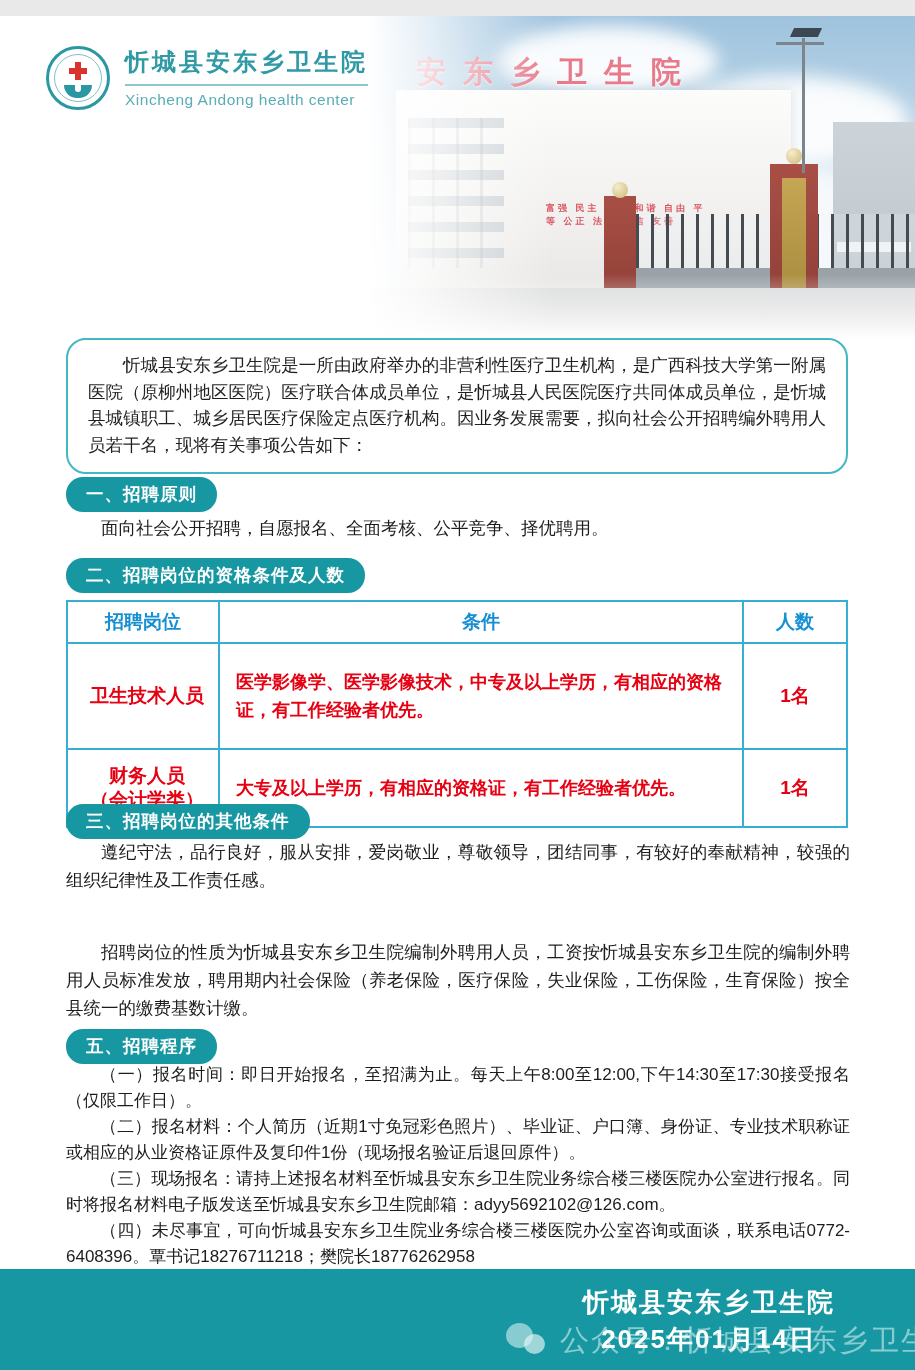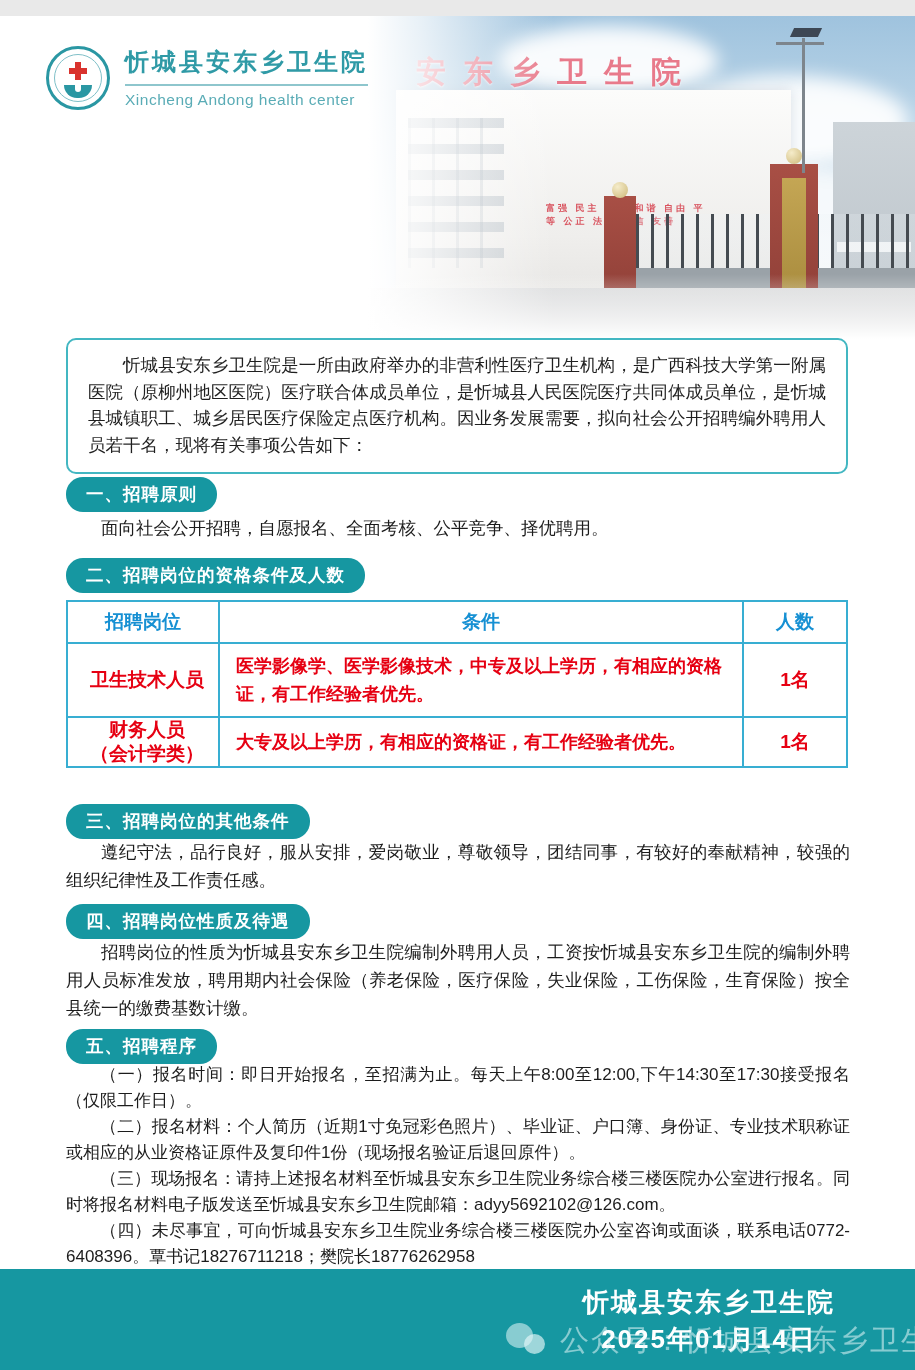--- a/index.html
+++ b/index.html
@@ -75,41 +75,41 @@
     font-size:112px; font-weight:900; color:#e60012; letter-spacing:88px; white-space:nowrap;
     text-shadow:-5px -5px 0 #fff, 5px -5px 0 #fff, -5px 5px 0 #fff, 5px 5px 0 #fff,
       -6px 0 0 #fff, 6px 0 0 #fff, 0 -6px 0 #fff, 0 6px 0 #fff; }
   .sub-title { position:absolute; top:254px; left:68px; z-index:5;
     font-size:37px; font-weight:800; color:#0f929c; letter-spacing:2px; white-space:nowrap;
     text-shadow:-3px -3px 0 #fff, 3px -3px 0 #fff, -3px 3px 0 #fff, 3px 3px 0 #fff,
       -4px 0 0 #fff, 4px 0 0 #fff, 0 -4px 0 #fff, 0 4px 0 #fff; }
 
   
   .intro-box { position:absolute; top:322px; left:66px; width:782px; z-index:5;
-    border:2px solid #43b7c2; border-radius:10px; padding:12px 20px 14px; background:#fff; }
+    border:2px solid #43b7c2; border-radius:20px; padding:12px 20px 14px; background:#fff; }
   .intro-box p { font-size:17.5px; line-height:26.5px; color:#1f1f1f; text-align:justify; text-indent:2em; }
 
   
   .badge { position:absolute; left:66px; background:#1697a1; color:#fff;
     font-size:17.5px; font-weight:700; letter-spacing:1px;
     padding:5px 20px 6px; border-radius:17px; white-space:nowrap; }
   .b1 { top:461px; } .b2 { top:542px; } .b3 { top:788px; } .b4 { top:888px; } .b5 { top:1013px; }
   .sec-body { position:absolute; left:66px; width:784px; color:#1c1c1c; }
   .sec-body p { font-size:17.5px; line-height:28px; text-align:justify; text-indent:2em; margin:0; }
   .sb1 { top:498px; } .sb3 { top:822px; } .sb4 { top:922px; }
   .sb5 { top:1046px; } .sb5 p { font-size:17px; line-height:26px; }
 
   
   table.recruit { position:absolute; top:584px; left:66px; width:780px;
     border-collapse:collapse; table-layout:fixed; background:#fff; }
   table.recruit th, table.recruit td { border:2px solid #38aed2; }
   table.recruit th { height:42px; color:#1690d3; font-size:19px; font-weight:700; text-align:center; }
   td.post-cell { color:#e60012; font-weight:700; font-size:19px; text-align:center; line-height:24px;padding-left:8px; }
   td.cond-cell { color:#e60012; font-weight:700; font-size:18px; text-align:left;
-    padding:8px 16px; line-height:28px; }
+    padding:24px 16px; line-height:28px; }
   td.count-cell { color:#e60012; font-weight:700; font-size:19px; text-align:center; }
   tr.r1 { height:68px; } tr.r2 { height:46px; }
 
   
   .footer-band { position:absolute; top:1253px; left:0; width:915px; height:104px; background:#1697a1; }
   .footer-text { position:absolute; right:80px; top:15px; text-align:center;
     color:#fff; font-weight:700; font-size:26px; line-height:37px; letter-spacing:2px; }
   .watermark { position:absolute; left:506px; top:1305px; z-index:3;
     display:flex; align-items:center; gap:10px;
     color:rgba(232,248,249,.55); font-size:29px; letter-spacing:2px; white-space:nowrap; }
@@ -202,21 +202,20 @@
       <td class="count-cell">1名</td>
     </tr>
   </tbody>
     </table>
 
   <div class="badge b3">三、招聘岗位的其他条件</div>
   <div class="sec-body sb3">
     <p>遵纪守法，品行良好，服从安排，爱岗敬业，尊敬领导，团结同事，有较好的奉献精神，较强的组织纪律性及工作责任感。</p>
   </div>
 
-  <div class="badge b4">四、招聘岗位性质及待遇</div>
   <div class="sec-body sb4">
     <p>招聘岗位的性质为忻城县安东乡卫生院编制外聘用人员，工资按忻城县安东乡卫生院的编制外聘用人员标准发放，聘用期内社会保险（养老保险，医疗保险，失业保险，工伤保险，生育保险）按全县统一的缴费基数计缴。</p>
   </div>
 
   <div class="badge b5">五、招聘程序</div>
   <div class="sec-body sb5">
     <p>（一）报名时间：即日开始报名，至招满为止。每天上午8:00至12:00,下午14:30至17:30接受报名（仅限工作日）。</p>
     <p>（二）报名材料：个人简历（近期1寸免冠彩色照片）、毕业证、户口簿、身份证、专业技术职称证或相应的从业资格证原件及复印件1份（现场报名验证后退回原件）。</p>
     <p>（三）现场报名：请持上述报名材料至忻城县安东乡卫生院业务综合楼三楼医院办公室进行报名。同时将报名材料电子版发送至忻城县安东乡卫生院邮箱：adyy5692102@126.com。</p>
     <p>（四）未尽事宜，可向忻城县安东乡卫生院业务综合楼三楼医院办公室咨询或面谈，联系电话0772-6408396。覃书记18276711218；樊院长18776262958</p>

